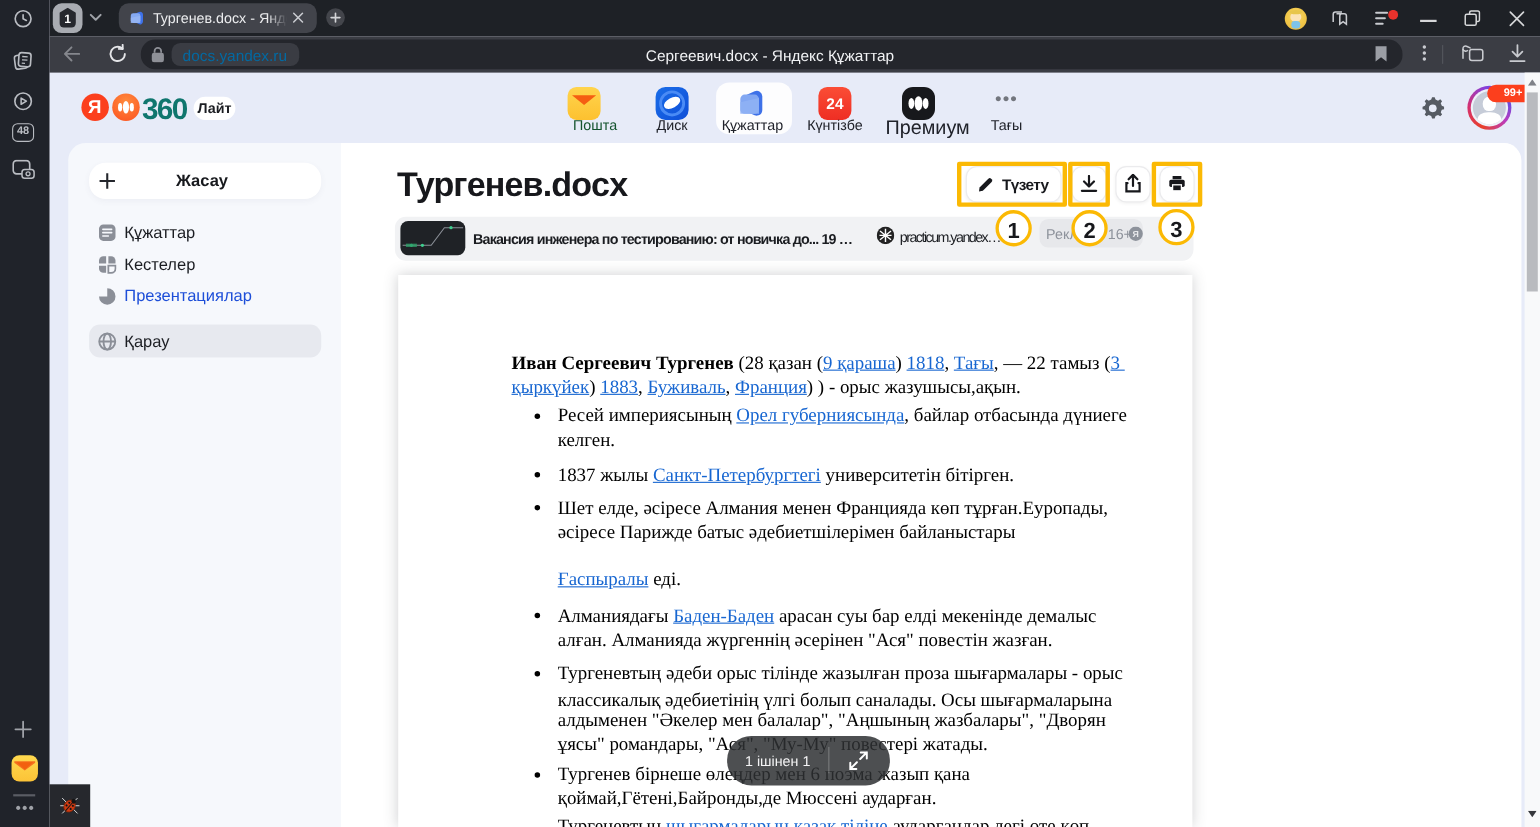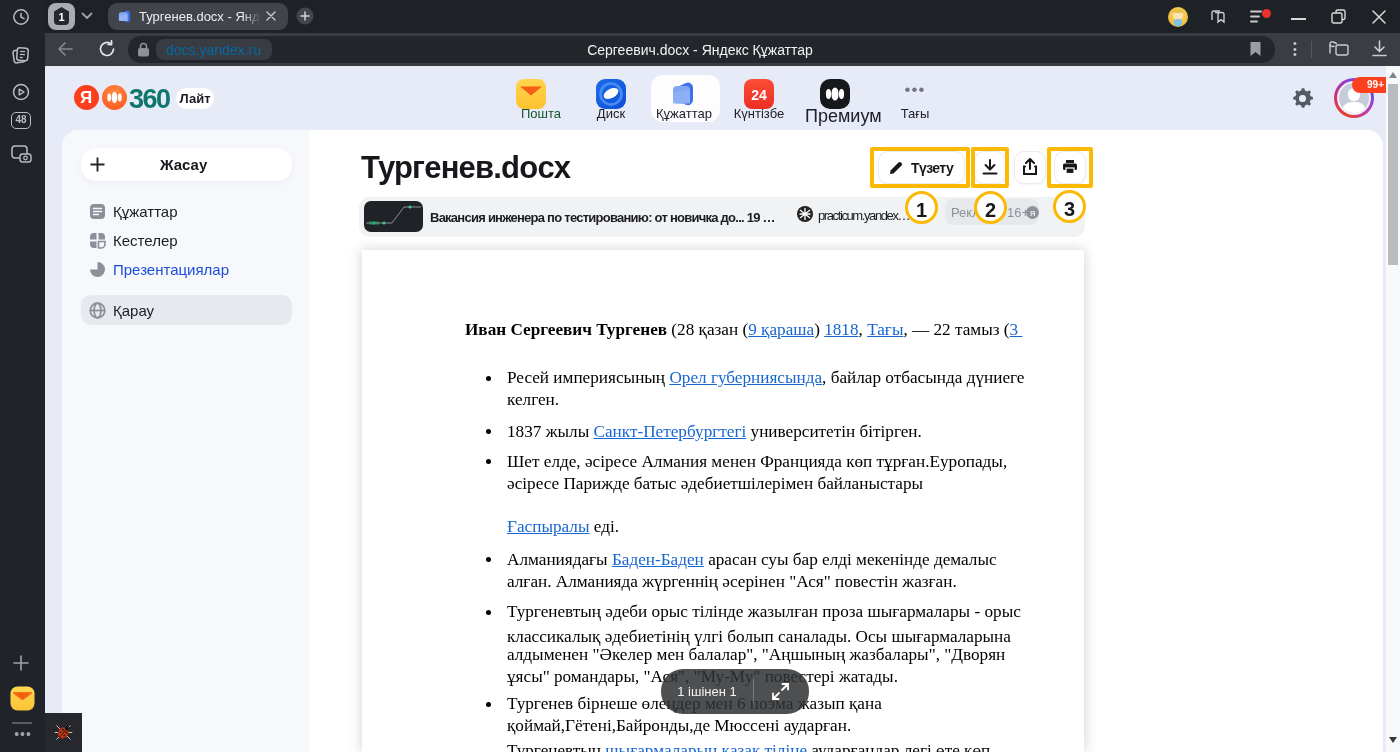--- a/index.html
+++ b/index.html
@@ -332,20 +332,21 @@
 <div class="abs" style="left:1053px; top:190px; width:33px; height:33px; background:#fff; border:3.5px solid #fbb904; border-radius:50%; text-align:center; font-size:20px; font-weight:bold; color:#17181c; line-height:32px;">3</div>
 
 <div class="abs" style="left:362px; top:250px; width:722px; height:502px; background:#fff; box-shadow:0 0 12px rgba(60,64,70,0.25);"></div>
 <style>
   #doc a { color:#1766d1; text-decoration:underline; }
   #doc .ln { position:absolute; white-space:nowrap; left:145px; }
   #doc .p0 { left:103px; }
 </style>
 <div id="doc" class="abs" style="left:362px; top:250px; width:722px; height:502px; overflow:hidden; font-family:'Liberation Serif', serif; font-size:17.2px; color:#000; line-height:21.8px;">
   <div class="ln p0" style="top:69.3px;"><b>Иван Сергеевич Тургенев</b> (28 қазан (<a>9 қараша</a>) <a>1818</a>, <a>Тағы</a>, — 22 тамыз (<a>3&nbsp;</a></div>
+  <div class="ln p0" style="top:90.8px;"><a>қыркүйек</a>) <a>1883</a>, <a>Буживаль</a>, <a>Франция</a>) ) - орыс жазушысы,ақын.</div>
 
   <div style="position:absolute; left:124px; top:125.5px; width:5px; height:5px; border-radius:50%; background:#000;"></div>
   <div class="ln" style="top:117.3px;">Ресей империясының <a>Орел губерниясында</a>, байлар отбасында дүниеге</div>
   <div class="ln" style="top:139.3px;">келген.</div>
 
   <div style="position:absolute; left:124px; top:179.3px; width:5px; height:5px; border-radius:50%; background:#000;"></div>
   <div class="ln" style="top:171.1px;text-align:center;">1837 жылы <a>Санкт-Петербургтегі</a> университетін бітірген.</div>
 
   <div style="position:absolute; left:124px; top:209.0px; width:5px; height:5px; border-radius:50%; background:#000;"></div>
   <div class="ln" style="top:200.8px;">Шет елде, әсіресе Алмания менен Францияда көп тұрған.Еуропады,</div>

